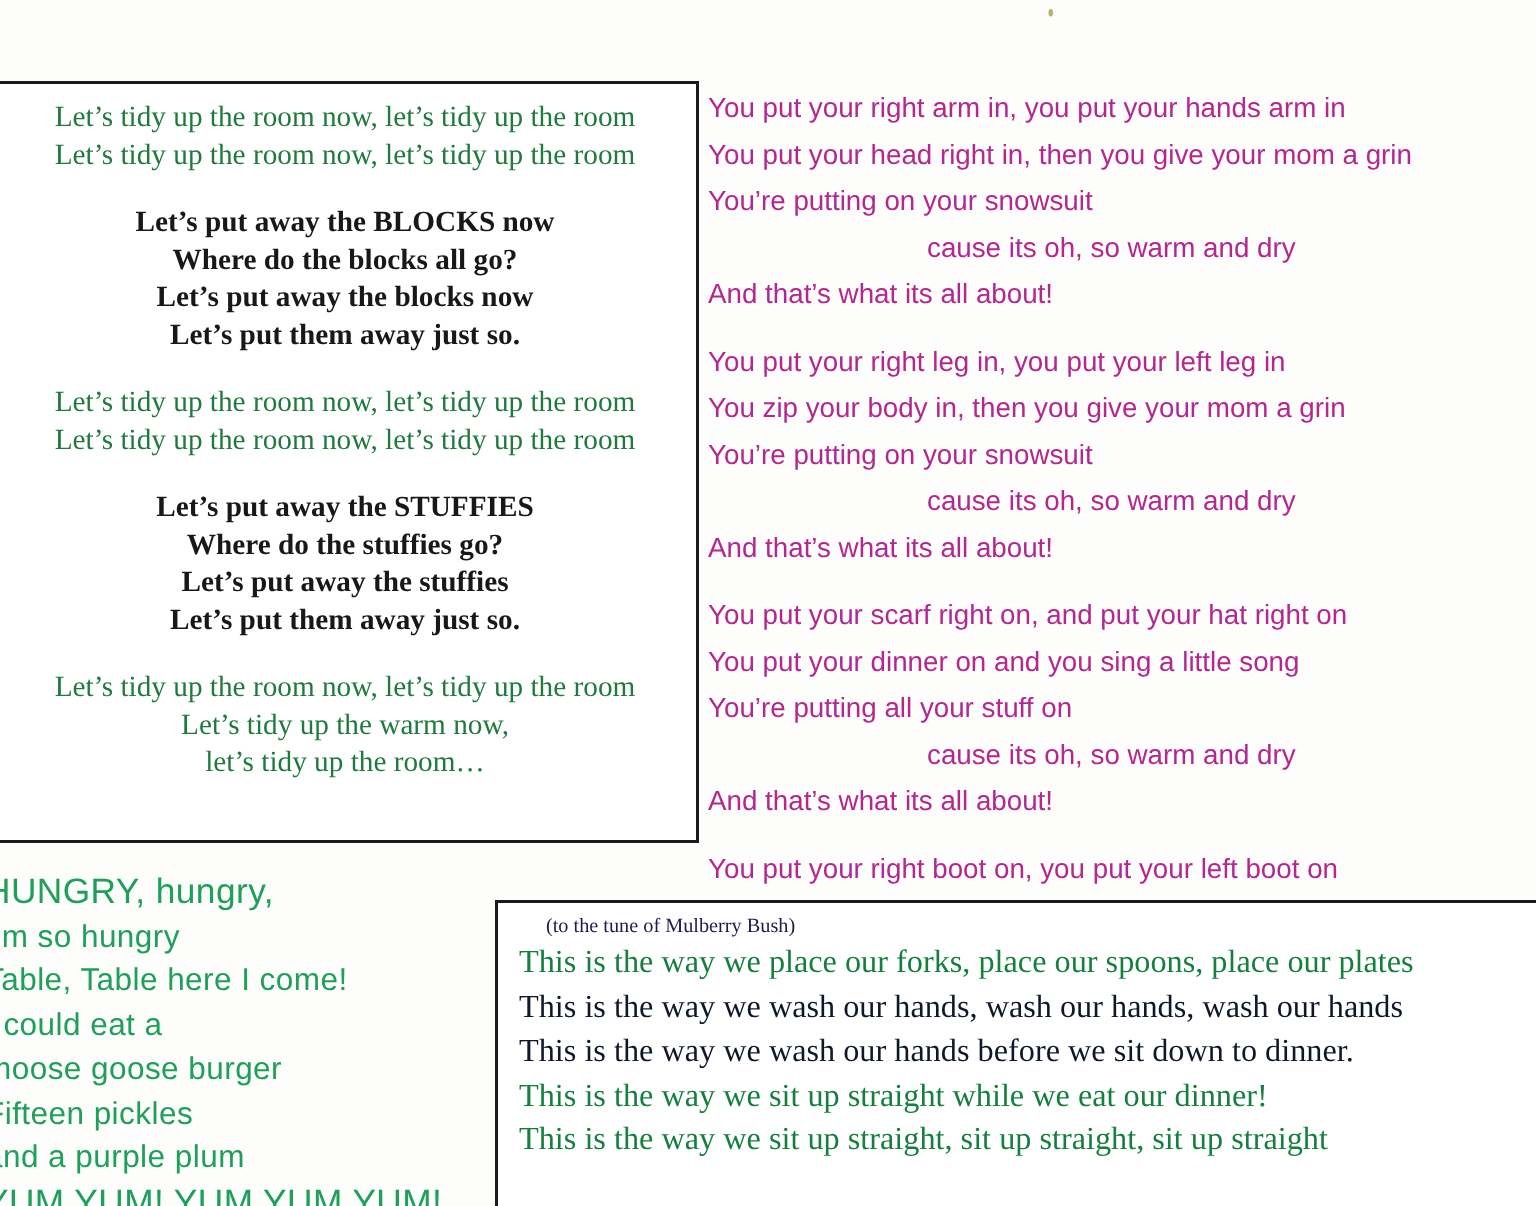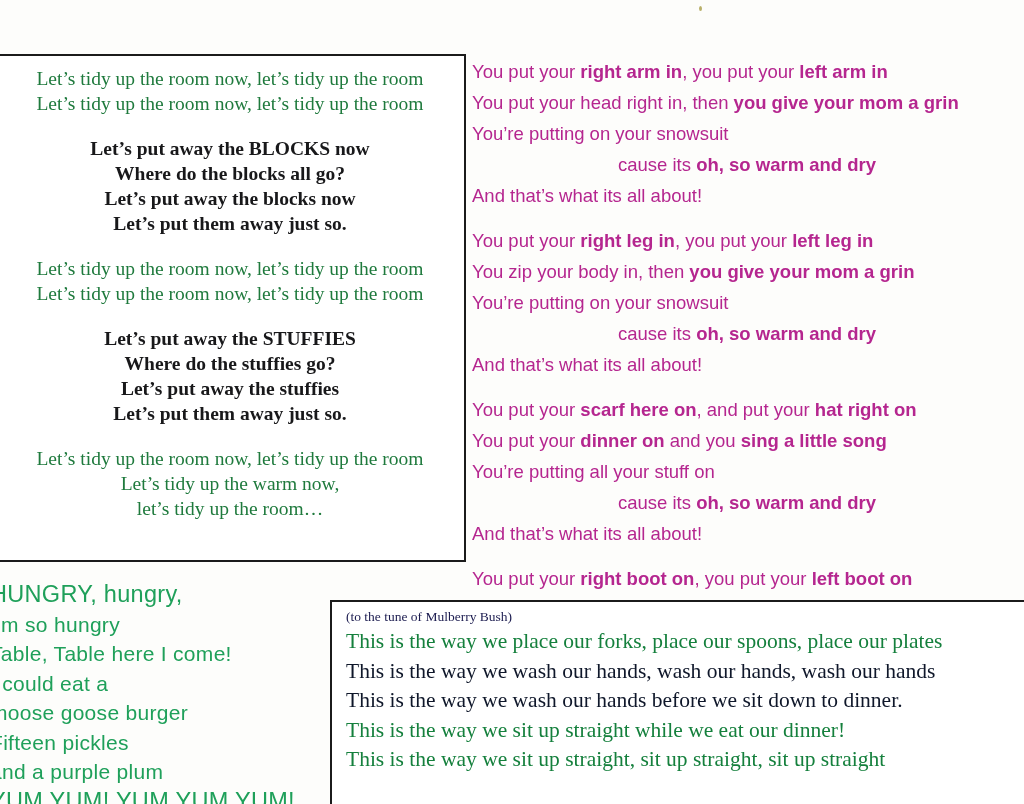--- a/index.html
+++ b/index.html
@@ -93,21 +93,21 @@
     width: 556px;
   }
   #snowsuit-block .sline {
     font-family: "Liberation Sans", sans-serif;
     color: #b5268f;
     font-size: 18.5px;
     line-height: 31px;
     white-space: nowrap;
   }
   #snowsuit-block .sline b {
-    font-weight: bold;
+    font-weight: normal;
   }
   #snowsuit-block .indent {
     padding-left: 146px;
   }
   #snowsuit-block .vgap {
     height: 14px;
   }
   #snowsuit-block .closer {
     font-family: "Liberation Serif", serif;
     color: #a01235;
@@ -128,20 +128,21 @@
     border-right: none;
     border-bottom: none;
     padding: 6px 10px 0 14px;
   }
   #mulberry-panel .tune {
     font-family: "Liberation Serif", serif;
     font-size: 13.5px;
     color: #1b1b4f;
     line-height: 17px;
     padding-bottom: 2px;
+    margin-left: 18px;
   }
   #mulberry-panel .mline {
     font-family: "Liberation Serif", serif;
     font-size: 21.5px;
     line-height: 29.5px;
     white-space: nowrap;
   }
   .navy {
     color: #15803d;
   }
@@ -186,39 +187,39 @@
     <div class="hline">I could eat a</div>
     <div class="hline">moose goose burger</div>
     <div class="hline">Fifteen pickles</div>
     <div class="hline">and a purple plum</div>
     <div class="hline big">YUM YUM!  YUM YUM YUM!</div>
   </div>
 
   <div id="snowsuit-block">
 
     <div>
-      <div class="sline"><span>You put your </span><b>right arm in</b><span>, you put your </span><b>left arm in</b></div>
+      <div class="sline"><span>You put your </span><b>right arm in</b><span>, you put your </span><b>hands arm in</b></div>
       <div class="sline"><span>You put your head right in, then </span><b>you give your mom a grin</b></div>
       <div class="sline">You’re putting on your snowsuit</div>
       <div class="sline indent"><span>cause its </span><b>oh, so warm and dry</b></div>
       <div class="sline">And that’s what its all about!</div>
     </div>
     <div class="vgap"></div>
 
     <div>
       <div class="sline"><span>You put your </span><b>right leg in</b><span>, you put your </span><b>left leg in</b></div>
       <div class="sline"><span>You zip your body in, then </span><b>you give your mom a grin</b></div>
       <div class="sline">You’re putting on your snowsuit</div>
       <div class="sline indent"><span>cause its </span><b>oh, so warm and dry</b></div>
       <div class="sline">And that’s what its all about!</div>
     </div>
     <div class="vgap"></div>
 
     <div>
-      <div class="sline"><span>You put your </span><b>scarf here on</b><span>, and put your </span><b>hat right on</b></div>
+      <div class="sline"><span>You put your </span><b>scarf right on</b><span>, and put your </span><b>hat right on</b></div>
       <div class="sline"><span>You put your </span><b>dinner on</b><span> and you </span><b>sing a little song</b></div>
       <div class="sline">You’re putting all your stuff on</div>
       <div class="sline indent"><span>cause its </span><b>oh, so warm and dry</b></div>
       <div class="sline">And that’s what its all about!</div>
     </div>
     <div class="vgap"></div>
 
     <div>
       <div class="sline"><span>You put your </span><b>right boot on</b><span>, you put your </span><b>left boot on</b></div>
       <div class="sline"><span>You’re laughing with your mom as you </span><b>sing a little song</b></div>

